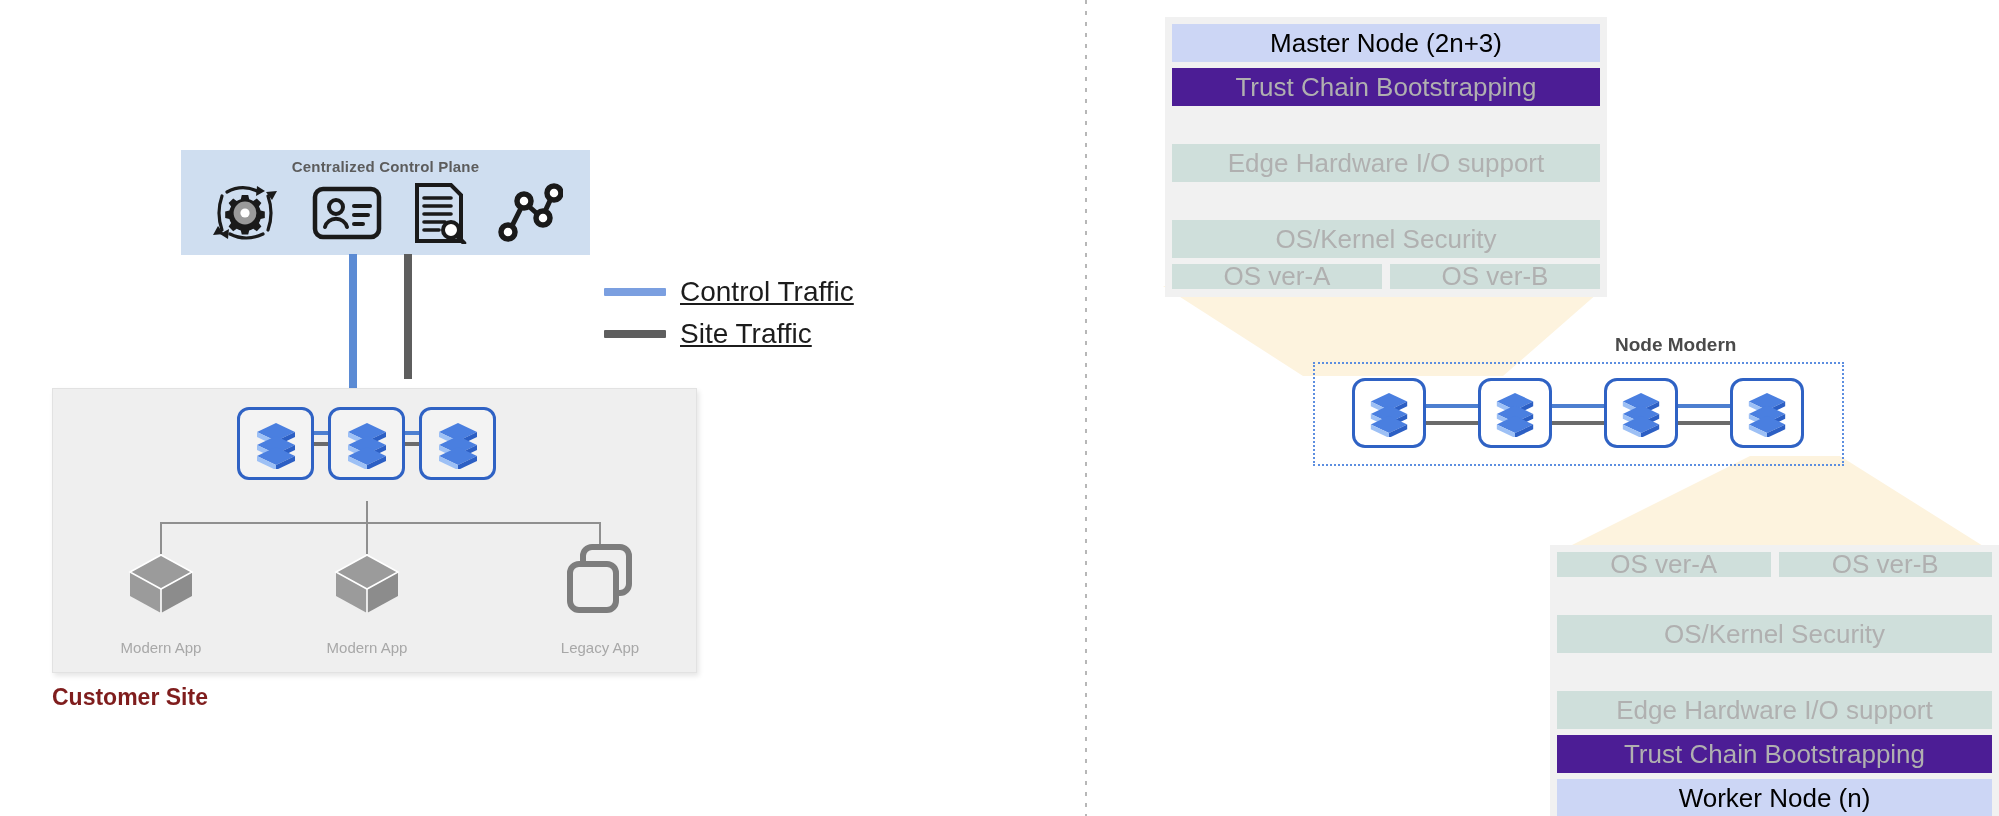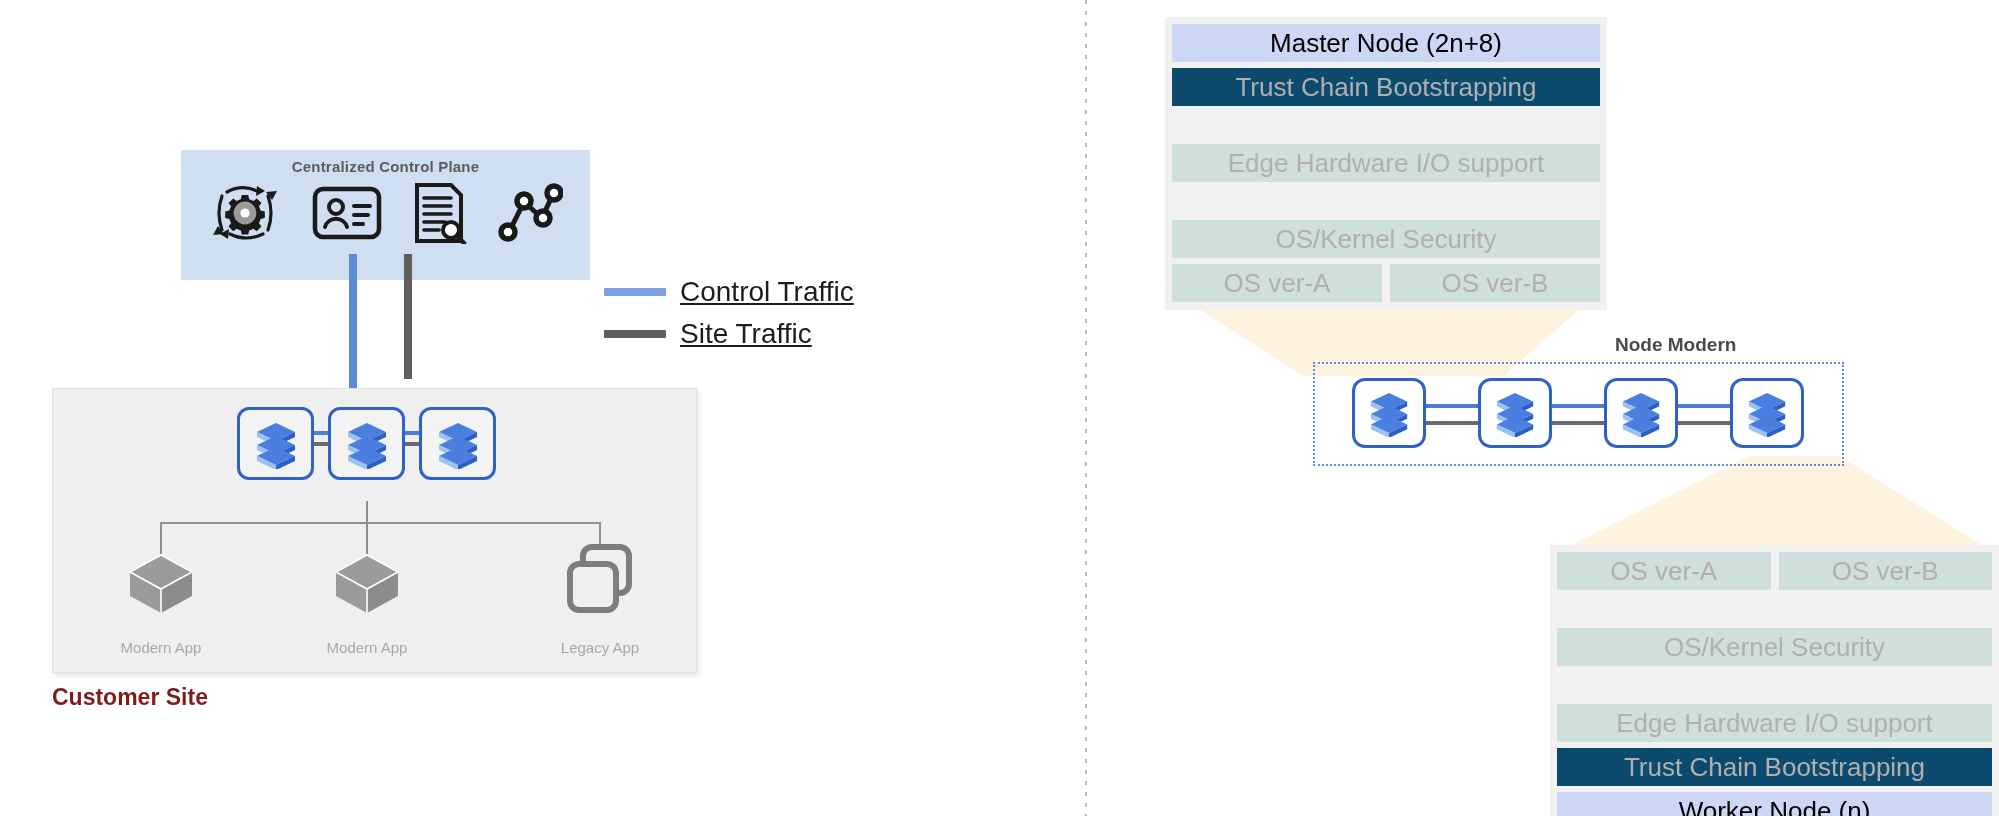--- a/index.html
+++ b/index.html
@@ -13,21 +13,21 @@
 
   
   .divider {
     position: absolute; left: 1085px; top: 0; width: 2px; height: 816px;
     background-image: linear-gradient(to bottom, #b7b7b7 0 4px, transparent 4px 11px);
     background-size: 2px 11px;
   }
 
   
   .ccp-box {
-    position: absolute; left: 181px; top: 150px; width: 409px; height: 130px;
+    position: absolute; left: 181px; top: 150px; width: 409px; height: 105px;
     background: #cfdef0;
   }
   .ccp-title {
     position: absolute; top: 8px; left: 0; width: 100%;
     text-align: center; font-size: 15px; font-weight: bold; color: #5c5c5c;
     letter-spacing: .2px;
   }
   .ccp-icons {
     position: absolute; top: 28px; left: 12px; right: 12px; height: 70px;
     display: flex; align-items: center; justify-content: space-around;
@@ -80,23 +80,23 @@
   .stack {
     position: absolute; background: #f1f1f1; padding: 7px 7px 8px 7px;
   }
   .layer {
     height: 38px; margin-bottom: 6px;
     display: flex; align-items: center; justify-content: center;
     font-size: 26px; white-space: nowrap;
   }
   .layer:last-child { margin-bottom: 0; }
   .layer.title { background: #ccd6f5; color: #000000; }
-  .layer.blue  { background: #0c4a6e; color: #b0b0b0; }
+  .layer.blue  { background: #4c1d95; color: #b0b0b0; }
   .layer.teal  { background: #cfdfdb; color: #b0b0b0; margin-top: 38px; }
-  .layer-pair { display: flex; gap: 8px; height: 38px; }
+  .layer-pair { display: flex; gap: 8px; height: 25px; }
   .layer-pair .half {
     flex: 1; background: #cfdfdb; color: #b0b0b0;
     display: flex; align-items: center; justify-content: center;
     font-size: 26px;
   }
 
   .funnel { position: absolute; }
 
   .rcluster-box {
     position: absolute; left: 1313px; top: 362px; width: 531px; height: 104px;
@@ -299,21 +299,21 @@
 
   <div class="site-label">Customer Site</div>
 
   <div class="divider"></div>
 
   <svg class="funnel" style="left:1163px; top:286px;" width="660" height="90" viewBox="0 0 660 90">
     <polygon points="0,0 443,0 340,90 140,90" fill="#fdf3de"></polygon>
   </svg>
 
   <div class="stack" style="left:1165px; top:17px; width:442px;">
-    <div class="layer title">Master Node (2n+8)</div>
+    <div class="layer title">Master Node (2n+3)</div>
     <div class="layer blue">Trust Chain Bootstrapping</div>
     <div class="layer teal">Edge Hardware I/O support</div>
     <div class="layer teal">OS/Kernel Security</div>
     <div class="layer-pair">
       <div class="half">OS ver-A</div>
       <div class="half">OS ver-B</div>
     </div>
   </div>
 
   <svg class="funnel" style="left:1500px; top:456px;" width="499" height="100" viewBox="0 0 499 100">

